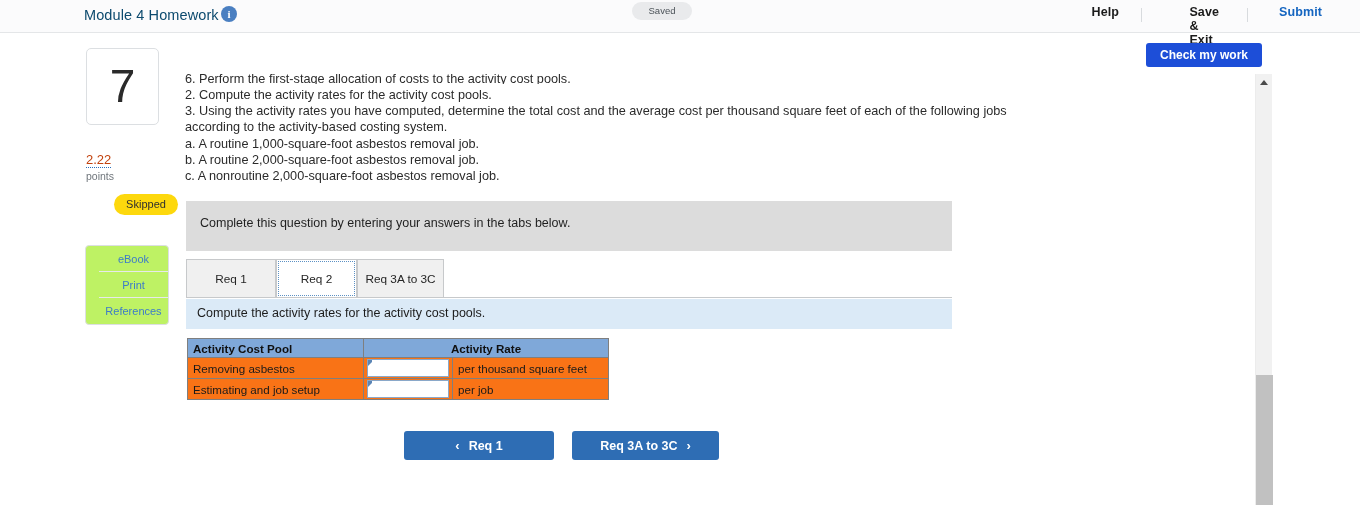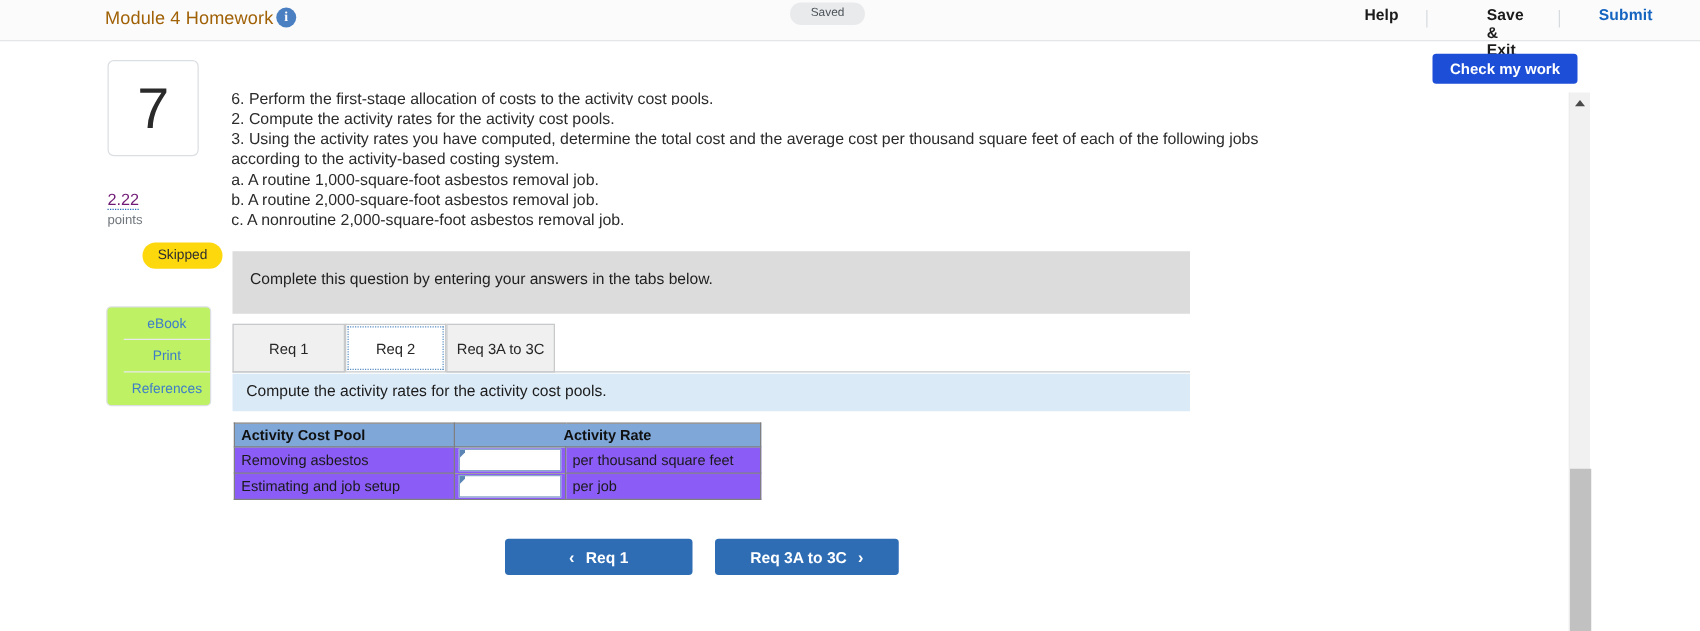--- a/index.html
+++ b/index.html
@@ -13,21 +13,21 @@
 
   
   .topbar {
     position: absolute; left: 0; top: 0;
     width: 1360px; height: 33px;
     background: #fbfbfc;
     border-bottom: 1px solid #e4e6e8;
   }
   .topbar-title {
     position: absolute; left: 84px; top: 7px;
-    font-size: 14.5px; color: #a16207; letter-spacing: .1px;
+    font-size: 14.5px; color: #0c4a6e; letter-spacing: .1px;
   }
   .info-icon {
     position: absolute; left: 221px; top: 6px;
     width: 16px; height: 16px; border-radius: 50%;
     background: #4a7fc1;
     color: #ffffff; font-size: 11px; font-weight: bold;
     line-height: 16px; text-align: center;
     font-family: "Liberation Serif", serif;
   }
   .saved-pill {
@@ -66,21 +66,21 @@
     width: 73px; height: 77px;
     border: 1px solid #dcdfe2; border-radius: 5px;
     background: #ffffff;
   }
   .qnum {
     font-size: 46px; color: #2a2a2a; text-align: center;
     line-height: 75px; font-family: "Liberation Sans", sans-serif;
   }
   .points-val {
     position: absolute; left: 86px; top: 152px;
-    font-size: 13px; color: #701a75;
+    font-size: 13px; color: #c2410c;
     border-bottom: 1px dotted #2a6ebb;
   }
   .points-lbl {
     position: absolute; left: 86px; top: 170px;
     font-size: 10.5px; color: #70767c;
   }
   .skipped-badge {
     position: absolute; left: 90px; top: 194px;
     width: 64px; height: 21px; border-radius: 11px;
     background: #fdd80d; color: #2f2f2f;
@@ -155,21 +155,21 @@
   .atable {
     position: absolute; left: 187px; top: 338px;
     border-collapse: collapse;
     font-size: 11.6px; color: #1a1a1a;
   }
   .atable th, .atable td {
     border: 1px solid #7f7f7f;
     padding: 0 5px;
     height: 21px;
     vertical-align: middle;
-    background: #8b5cf6;
+    background: #f97316;
     font-weight: normal;
   }
   .atable thead th {
     background: #7fa8d9;
     font-weight: bold;
     color: #101010;
     height: 19px;
   }
   .atable .c-pool  { width: 176px; text-align: left; }
   .atable .c-input { width: 88px; padding: 0; position: relative; }

